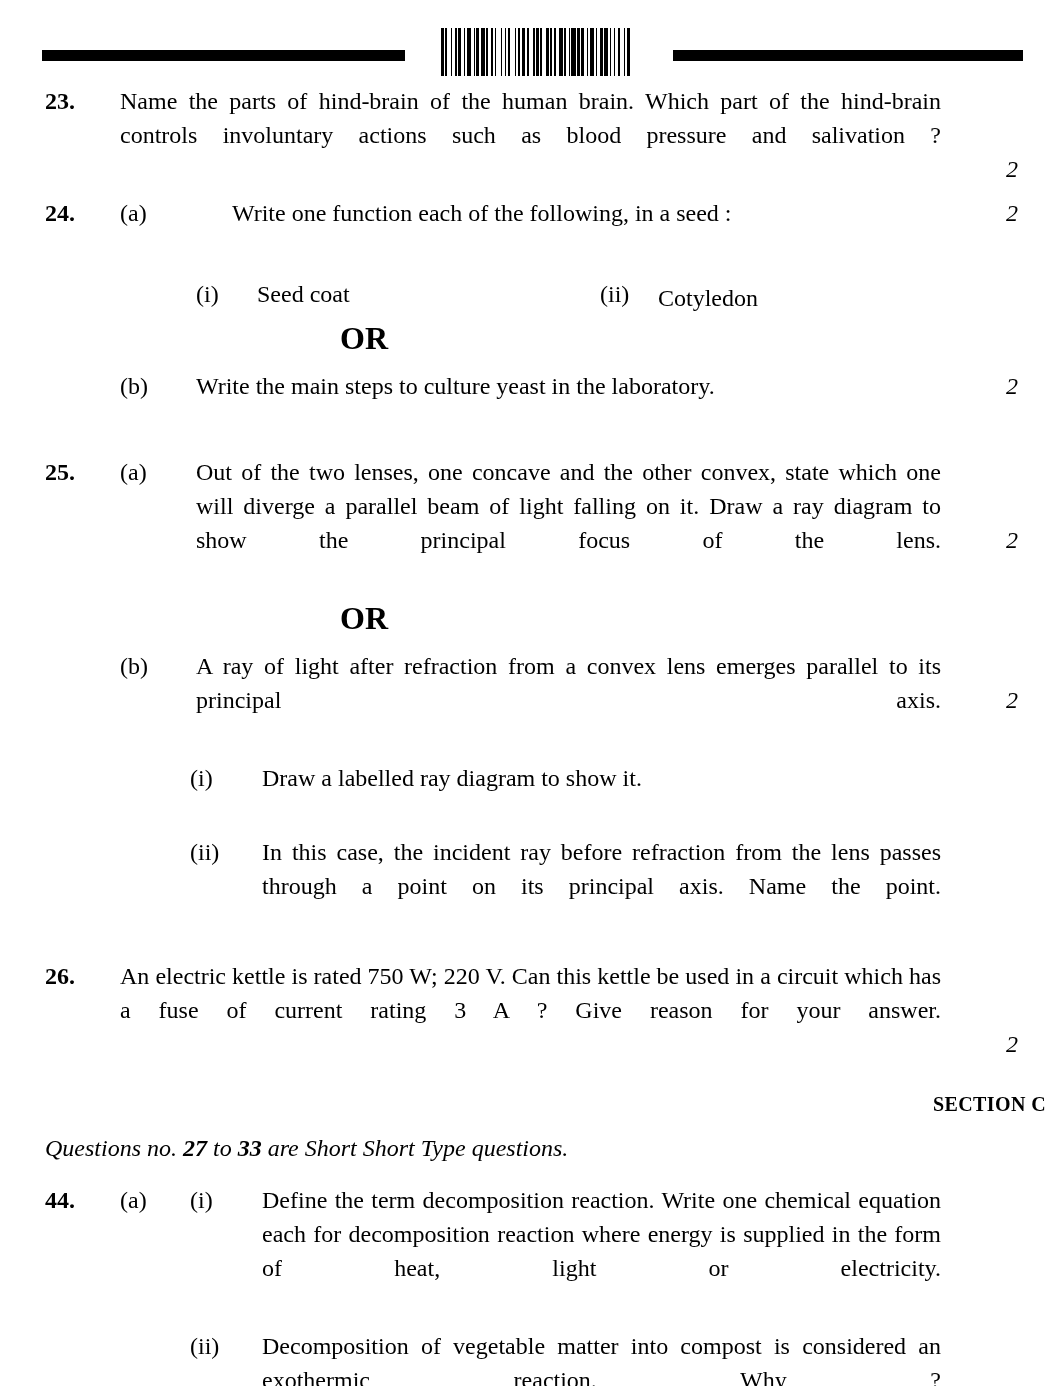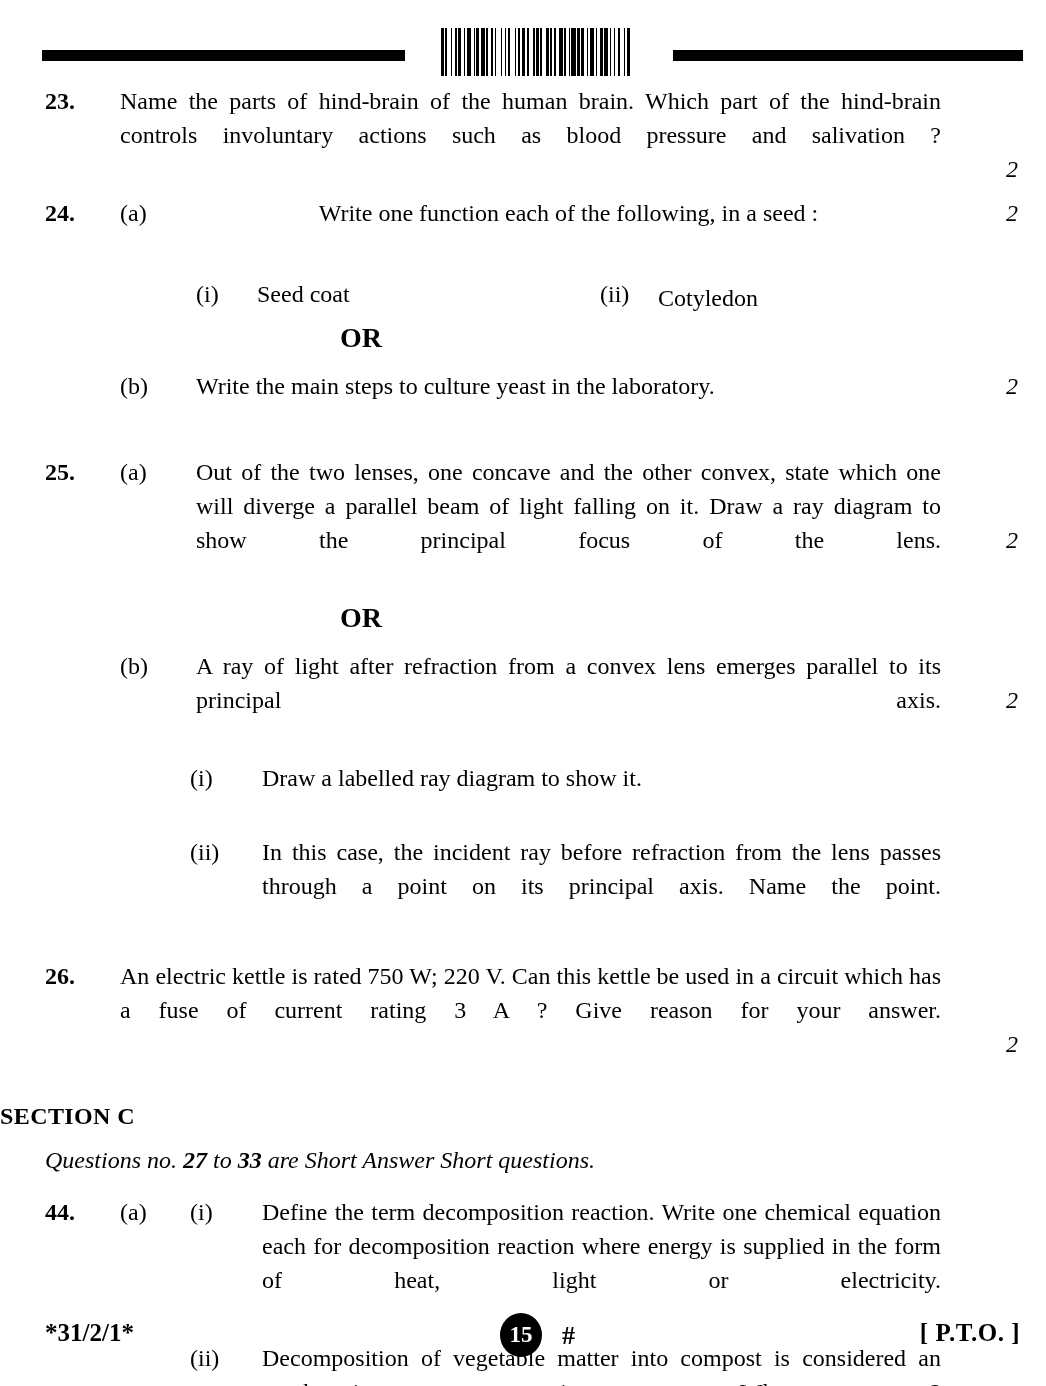--- a/index.html
+++ b/index.html
@@ -128,45 +128,44 @@
     font-style: italic;
     font-size: 24px;
     line-height: 34px;
     width: 34px;
     text-align: right;
   }
 
   
   .or {
     font-weight: bold;
-    font-size: 28px;
+    font-size: 32px;
     line-height: 34px;
     margin-left: 340px;
   }
 
   
   .minilist {
     position: relative;
     font-size: 24px;
     line-height: 41px;
   }
   .minirow { position: relative; height: 41px; }
   .mi-tag-l  { position: absolute; left: 196px;  top: 0; width: 62px; }
   .mi-txt-l  { position: absolute; left: 257px;  top: 0; }
   .mi-tag-r  { position: absolute; left: 600px;  top: 0; width: 60px; }
   .mi-txt-r  { position: absolute; left: 658px;  top: 4px; }
 
   
   .section-head {
-    text-align: left;
-    font-weight: bold;
-    font-size: 24px;
+    text-align: right;
+    font-weight: bold;
+    font-size: 20px;
     line-height: 34px;
     letter-spacing: 0.4px;
-    margin-top: 12px;
   }
   .section-note {
     margin-left: 45px;
     font-style: italic;
     font-size: 24px;
     line-height: 34px;
   }
   .section-note b { font-weight: bold; font-style: italic; }
 
   
@@ -331,21 +330,21 @@
       </div>
     </div>
 
     <div class="sp10"></div>
 
     <div class="q">
       <div class="qnum">24.</div>
       <div class="lbl-a">(a)</div>
       <div class="marks" style="top:0px;">2</div>
       <div class="body ind-2">
-        <p style="text-align:center;">Write one function each of the following, in a seed :</p>
+        <p style="text-align:left;margin-left:36px;">Write one function each of the following, in a seed :</p>
       </div>
 
       <div class="sp10"></div>
 
       <div class="minilist">
         <div class="minirow">
           <span class="mi-tag-l">(i)</span>
           <span class="mi-txt-l">Seed coat</span>
           <span class="mi-tag-r">(ii)</span>
           <span class="mi-txt-r">Cotyledon</span>
@@ -416,21 +415,21 @@
       </div>
     </div>
 
     <div class="sp26"></div>
 
     <div class="section-head">SECTION C</div>
 
     <div class="sp10"></div>
 
     <div class="section-note">
-      <span>Questions no. </span><b>27</b><span> to </span><b>33</b><span> are Short Answer Short questions.</span>
+      <span>Questions no. </span><b>27</b><span> to </span><b>33</b><span> are Short Short Type questions.</span>
     </div>
 
     <div class="sp18"></div>
 
     <div class="q">
       <div class="qnum">44.</div>
       <div class="lbl-a">(a)</div>
       <div class="lbl-r2">(i)</div>
       <div class="body ind-3">
         <p>Define the term decomposition reaction. Write one chemical equation each for decomposition reaction where energy is supplied in the form of heat, light or electricity.</p>
@@ -443,20 +442,14 @@
 
         <div class="body ind-3">
           <p>Decomposition of vegetable matter into compost is considered an exothermic reaction. Why ?</p>
         </div>
       </div>
 
     </div>
 
   </div>
 
-  <div class="footer">
-    <div class="foot-code">*31/2/1*</div>
-    <div class="pagebadge">15</div>
-    <div class="hashmark">#</div>
-    <div class="pto">[ P.T.O. ]</div>
-  </div>
 
 </div>
 
 </body></html>

